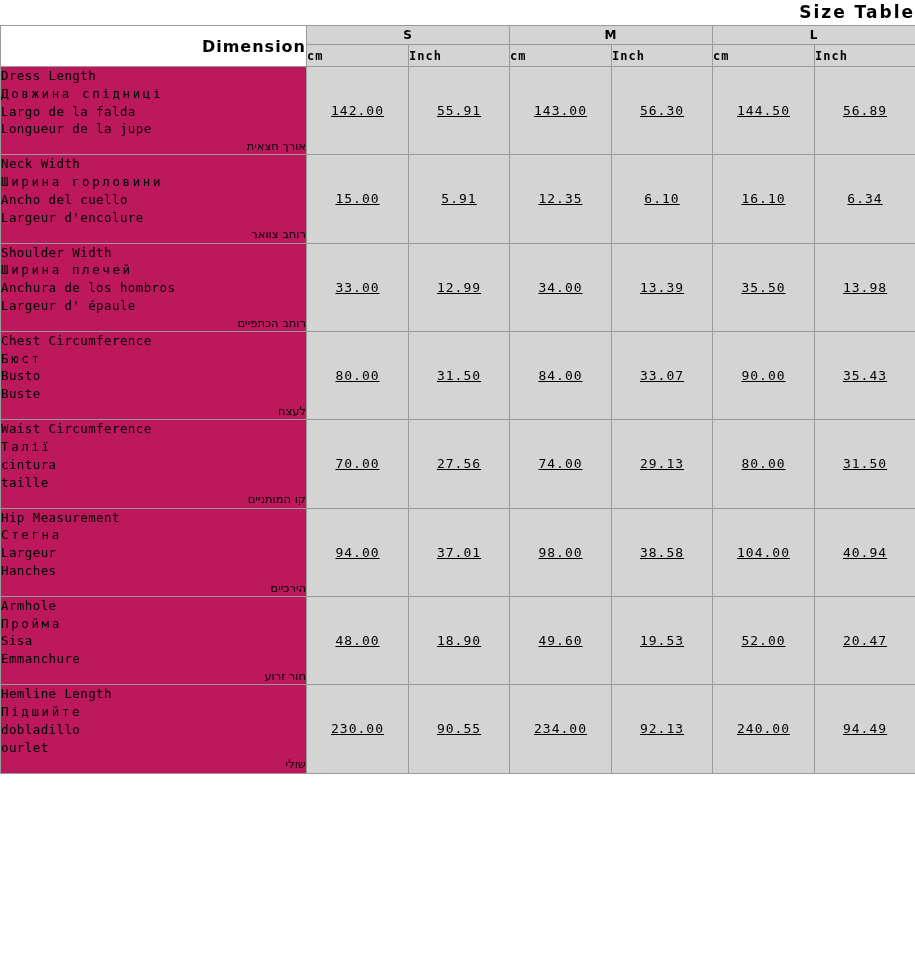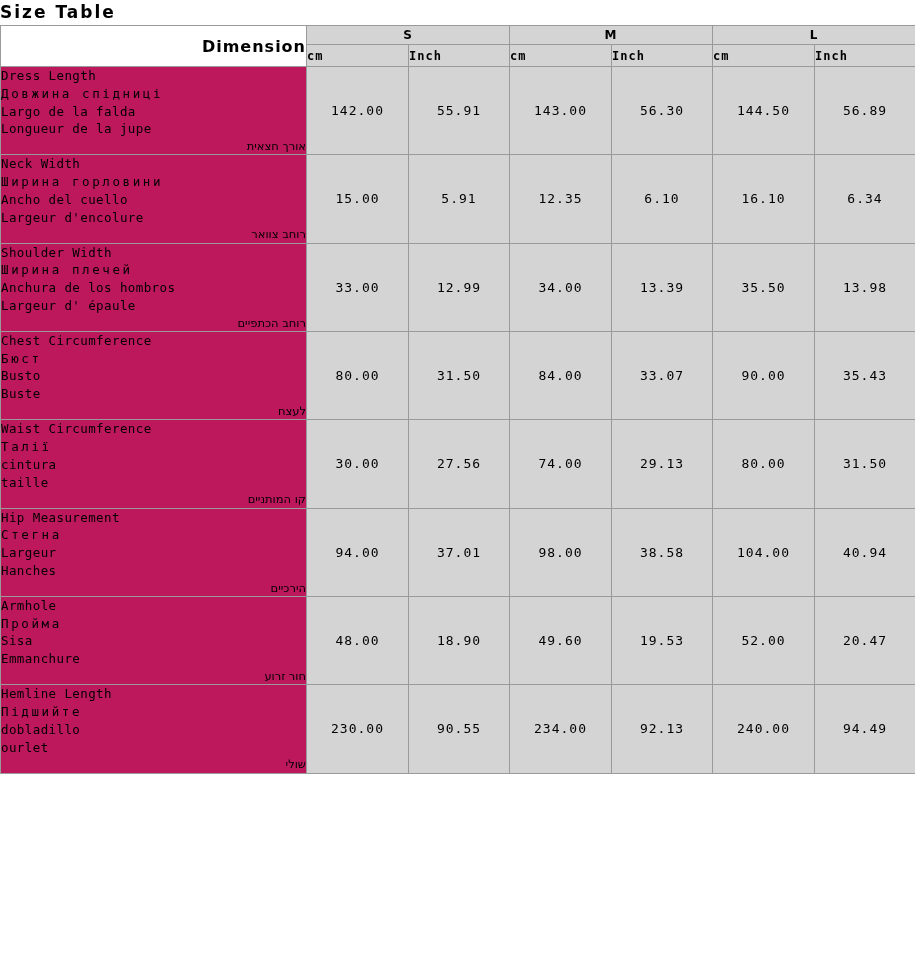--- a/index.html
+++ b/index.html
@@ -14,21 +14,21 @@
     color: #000000;
     overflow: hidden;
   }
   .page {
     width: 915px;
     height: 971px;
     position: relative;
     box-sizing: border-box;
   }
   .title {
-    text-align: left;
+    text-align: right;
     font-family: "DejaVu Sans", "Liberation Sans", sans-serif;
     font-weight: bold;
     font-size: 17px;
     letter-spacing: 2px;
     padding: 2px 0 3px 0;
     color: #000;
   }
   table.size-table {
     border-collapse: collapse;
     width: 915px;
@@ -87,20 +87,21 @@
     direction: rtl;
     text-align: right;
     font-family: "DejaVu Sans", "Liberation Sans", sans-serif;
     font-size: 11.5px;
   }
   .val {
     background: #d4d4d4;
     text-align: center;
     font-size: 13px;
     letter-spacing: 1px;
+    text-decoration: underline;
   }
   col.c-cm { width: 102px; }
   col.c-in { width: 101px; }
 </style>
 </head>
 <body>
 
 <div class="page">
 
   <div class="title">Size Table</div>
@@ -198,21 +199,21 @@
       </tr>
 
       <tr>
         <td class="dim-cell">
           <div class="l-en">Waist Circumference</div>
           <div class="l-ru">Талії</div>
           <div class="l-es">cintura</div>
           <div class="l-fr">taille</div>
           <div class="l-he">קו המותניים</div>
         </td>
-        <td class="val">30.00</td>
+        <td class="val">70.00</td>
         <td class="val">27.56</td>
         <td class="val">74.00</td>
         <td class="val">29.13</td>
         <td class="val">80.00</td>
         <td class="val">31.50</td>
       </tr>
 
       <tr>
         <td class="dim-cell">
           <div class="l-en">Hip Measurement</div>

